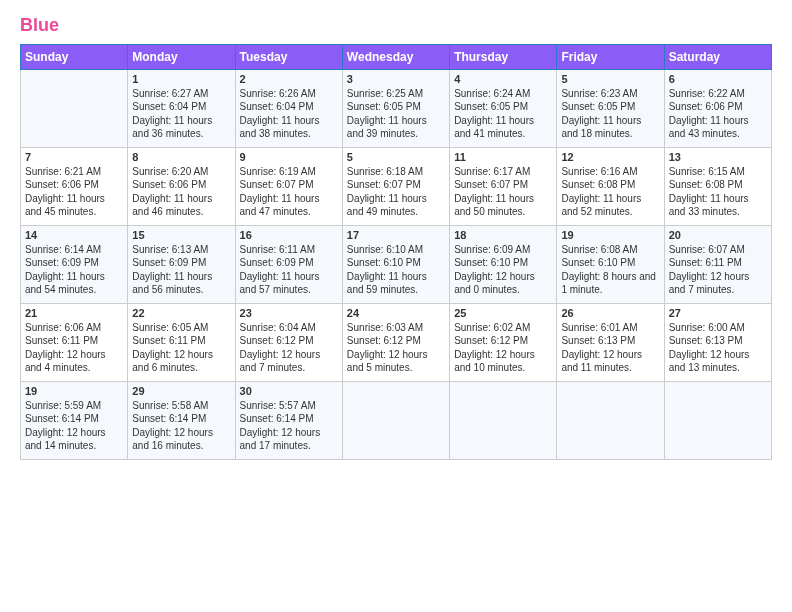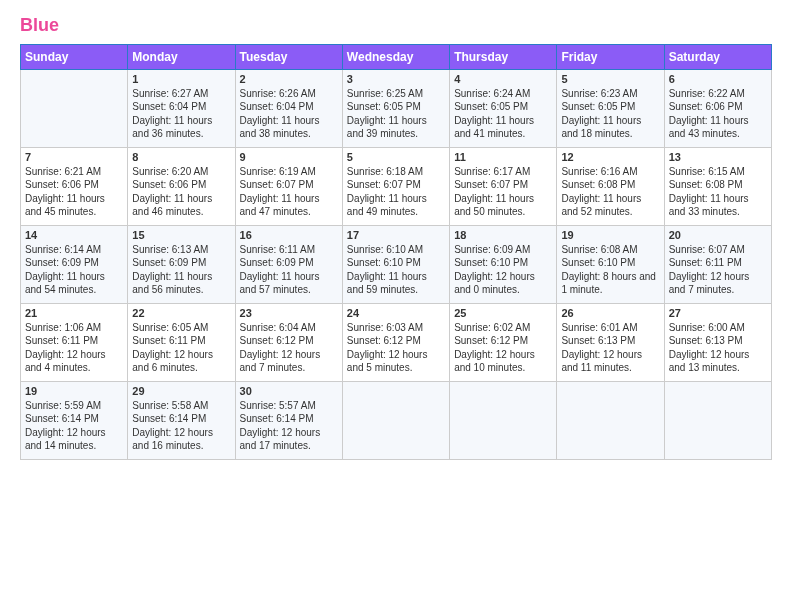--- a/index.html
+++ b/index.html
@@ -282,21 +282,21 @@
           <span>Sunrise: 6:07 AM</span><br>
           <span>Sunset: 6:11 PM</span><br>
           <span>Daylight: 12 hours and 7 minutes.</span>
         </div>
       </td>
         </tr>
         <tr>
           <td>
         <div class="day-num">21</div>
         <div class="day-info">
-          <span>Sunrise: 1:06 AM</span><br>
+          <span>Sunrise: 6:06 AM</span><br>
           <span>Sunset: 6:11 PM</span><br>
           <span>Daylight: 12 hours and 4 minutes.</span>
         </div>
       </td>
           <td>
         <div class="day-num">22</div>
         <div class="day-info">
           <span>Sunrise: 6:05 AM</span><br>
           <span>Sunset: 6:11 PM</span><br>
           <span>Daylight: 12 hours and 6 minutes.</span>

